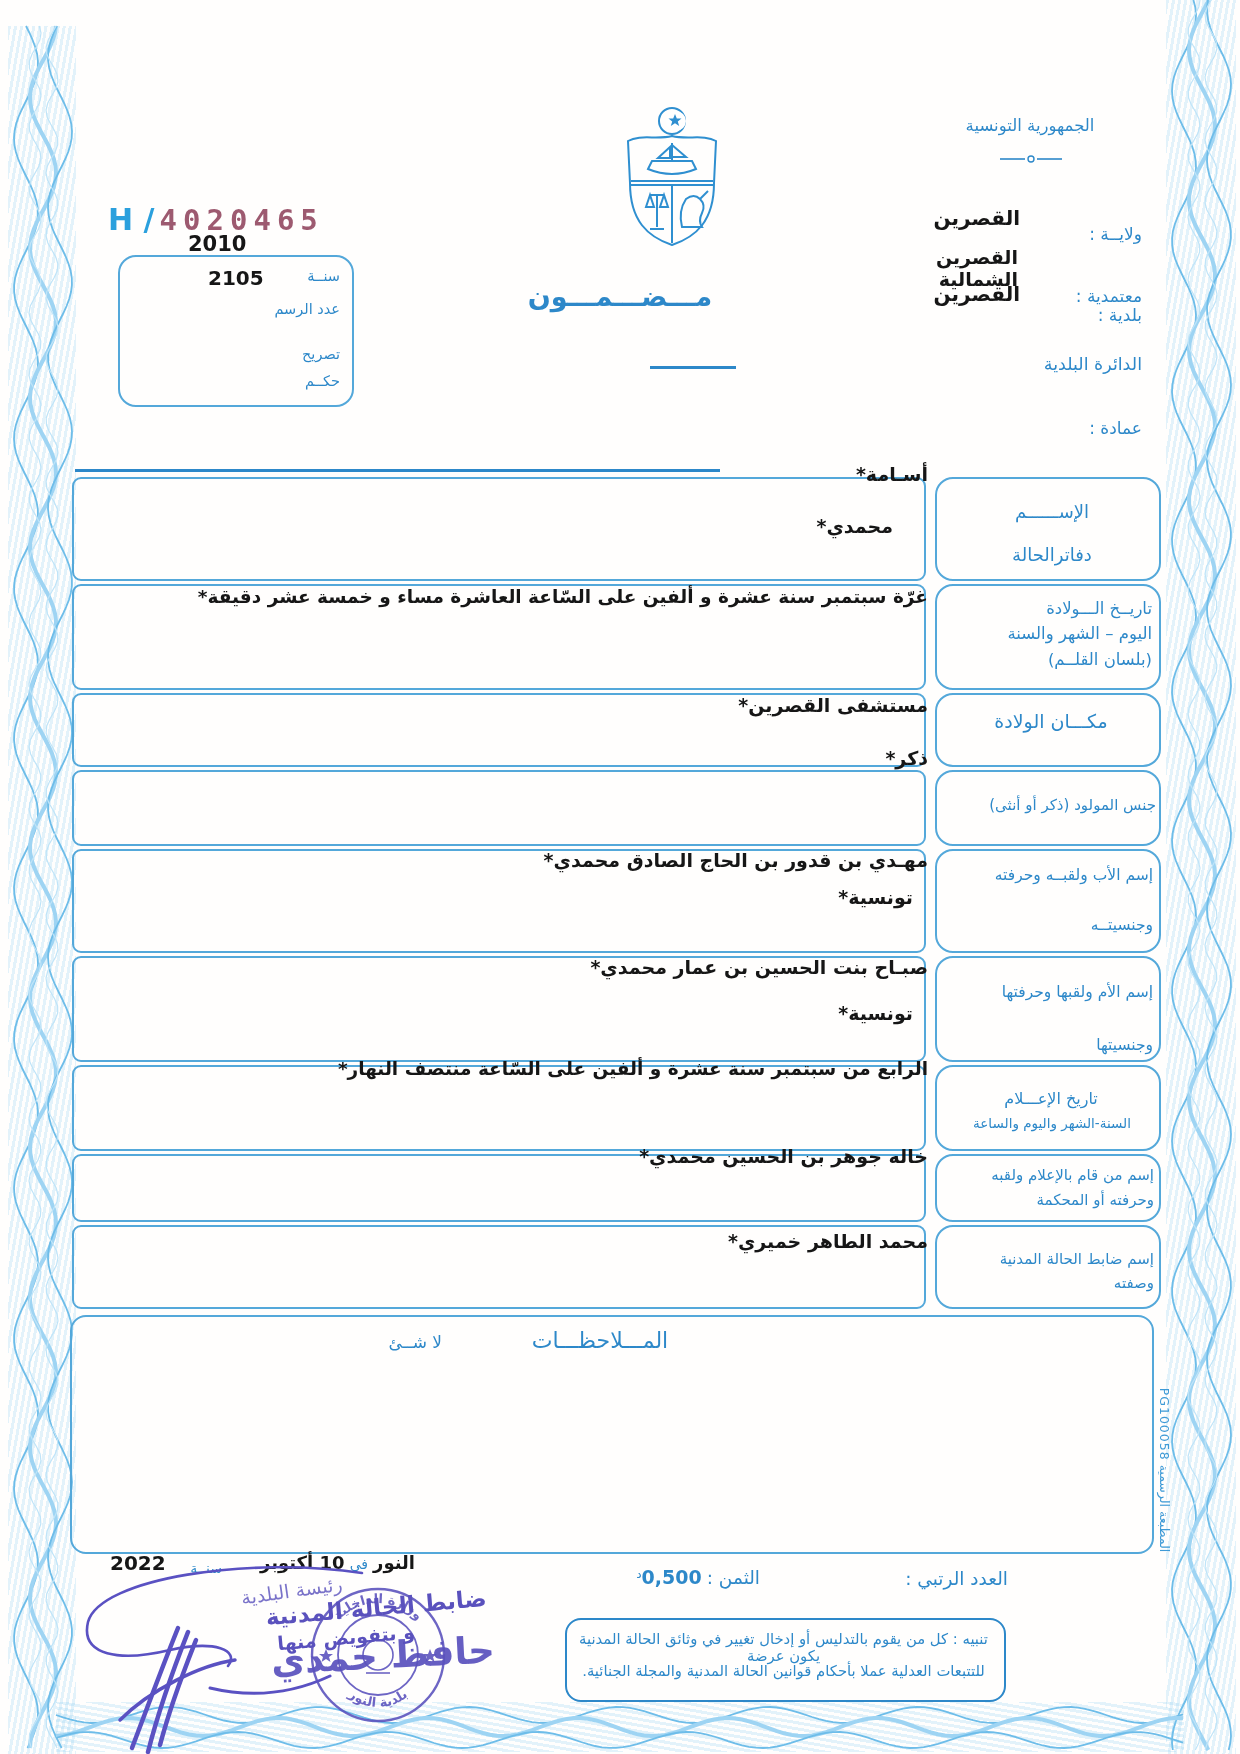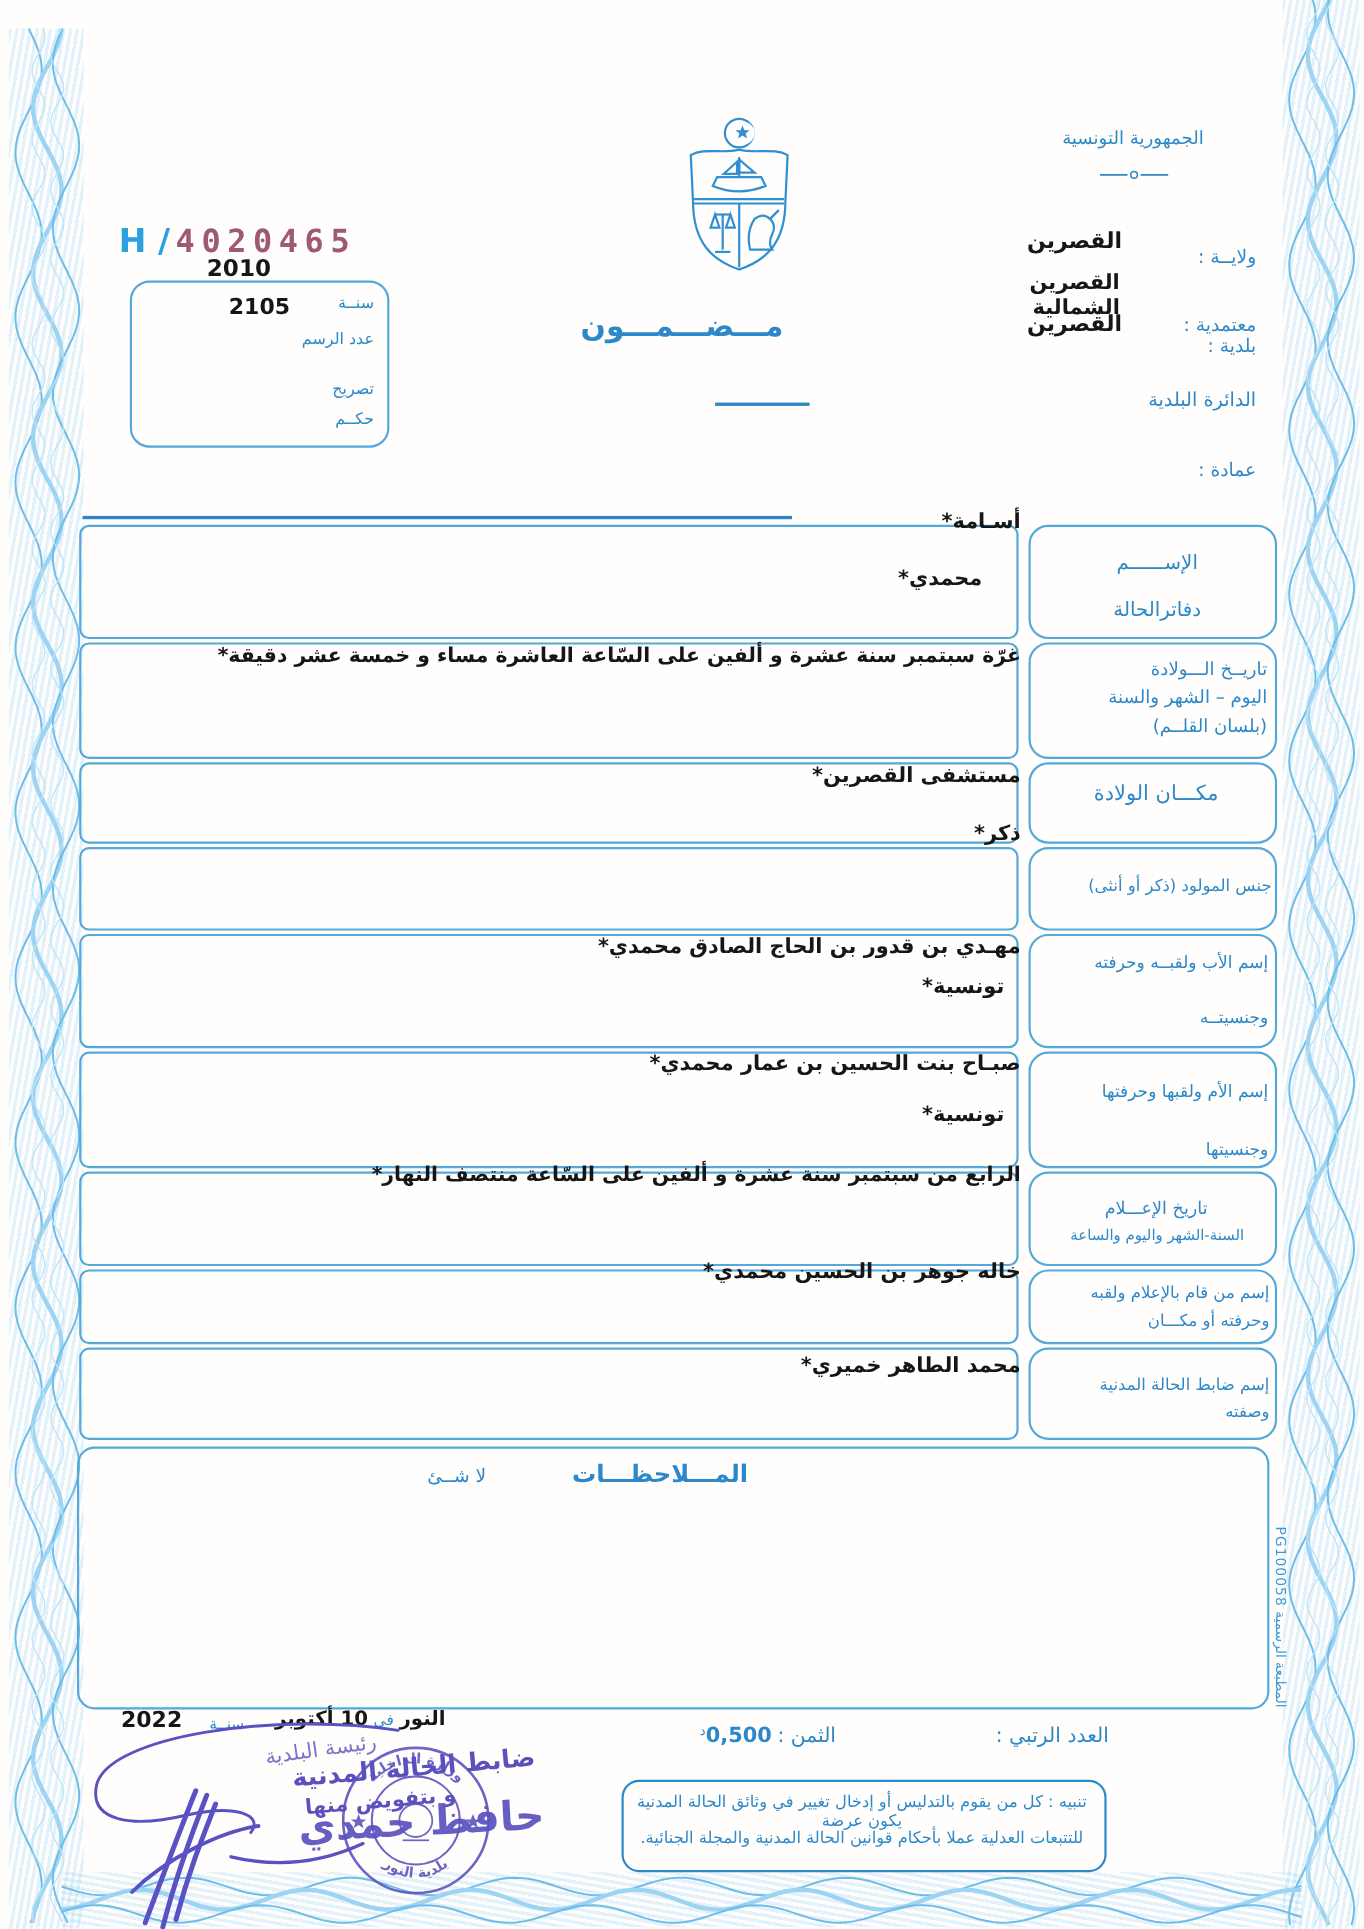--- a/index.html
+++ b/index.html
@@ -146,21 +146,21 @@
   <div class="abs blue rtl lline" style="left:945px;top:864px;width:202px;font-size:15.5px;">إسم الأب ولقبــه وحرفته</div>
   <div class="abs blue rtl lline" style="left:945px;top:914px;width:202px;font-size:15.5px;">وجنسيتــه</div>
 
   <div class="abs blue rtl lline" style="left:945px;top:981px;width:202px;font-size:15.5px;">إسم الأم ولقبها وحرفتها</div>
   <div class="abs blue rtl lline" style="left:945px;top:1034px;width:202px;font-size:15.5px;">وجنسيتها</div>
 
   <div class="abs blue rtl lline ctr" style="left:945px;top:1088px;width:200px;font-size:16px;">تاريخ الإعـــلام</div>
   <div class="abs blue rtl lline ctr" style="left:942px;top:1112px;width:208px;font-size:13.5px;">السنة-الشهر واليوم والساعة</div>
 
   <div class="abs blue rtl lline" style="left:942px;top:1164px;width:206px;font-size:15px;">إسم من قام بالإعلام ولقبه</div>
-  <div class="abs blue rtl lline" style="left:942px;top:1189px;width:206px;font-size:15px;">وحرفته أو مكـــان</div>
+  <div class="abs blue rtl lline" style="left:942px;top:1189px;width:206px;font-size:15px;">وحرفته أو المحكمة</div>
 
   <div class="abs blue rtl lline" style="left:942px;top:1248px;width:206px;font-size:15px;">إسم ضابط الحالة المدنية</div>
   <div class="abs blue rtl lline" style="left:942px;top:1272px;width:206px;font-size:15px;">وصفته</div>
 
   <div class="abs val rtl vline" style="left:75px;top:462px;width:845px;">أسـامة*</div>
   <div class="abs val rtl vline" style="left:75px;top:514px;width:810px;">محمدي*</div>
 
   <div class="abs val rtl vline" style="left:75px;top:585px;width:845px;font-size:18.5px;">غرّة سبتمبر سنة عشرة و ألفين على السّاعة العاشرة مساء و خمسة عشر دقيقة*</div>
 
   <div class="abs val rtl vline" style="left:75px;top:693px;width:845px;">مستشفى القصرين*</div>
@@ -173,39 +173,39 @@
   <div class="abs val rtl vline" style="left:75px;top:955px;width:845px;">صبـاح بنت الحسين بن عمار محمدي*</div>
   <div class="abs val rtl vline" style="left:75px;top:1001px;width:830px;">تونسية*</div>
 
   <div class="abs val rtl vline" style="left:75px;top:1057px;width:845px;font-size:18.5px;">الرابع من سبتمبر سنة عشرة و ألفين على السّاعة منتصف النهار*</div>
 
   <div class="abs val rtl vline" style="left:75px;top:1144px;width:845px;">خاله جوهر بن الحسين محمدي*</div>
 
   <div class="abs val rtl vline" style="left:75px;top:1229px;width:845px;">محمد الطاهر خميري*</div>
 
   <div class="abs" style="left:70px;top:1315px;width:1080px;height:235px;border:2px solid #54a8da;border-radius:16px;"></div>
-  <div class="abs blue rtl ctr" style="left:500px;top:1328px;width:200px;font-size:22px;font-weight:bold;">المـــلاحظـــات</div>
+  <div class="abs blue rtl ctr" style="left:500px;top:1328px;width:200px;font-size:22px;font-weight:normal;">المـــلاحظـــات</div>
   <div class="abs blue rtl" style="left:352px;top:1332px;width:90px;font-size:17px;text-align:right;">لا شــئ</div>
 
   <div class="abs rtl" style="left:1064px;top:1462px;width:200px;height:16px;transform:rotate(90deg);font-size:12.5px;color:#3e9ad6;white-space:nowrap;text-align:center;">
     <span>المطبعة الرسمية</span>
     <span style="letter-spacing:1px;">PG100058</span>
   </div>
 
   <div class="abs blue rtl" style="left:878px;top:1568px;width:130px;font-size:18.5px;text-align:right;">العدد الرتبي :</div>
   <div class="abs rtl" style="left:575px;top:1566px;width:185px;text-align:right;">
     <span class="blue" style="font-size:18.5px;">الثمن :</span>
     <span class="blue" style="font-size:19px;font-weight:bold;">0,500</span><sup class="blue" style="font-size:12px;">د</sup>
   </div>
 
   <div class="abs notice" style="left:565px;top:1618px;width:437px;height:80px;"></div>
   <div class="abs blue rtl ctr" style="left:575px;top:1630px;width:417px;font-size:14.8px;">تنبيه : كل من يقوم بالتدليس أو إدخال تغيير في وثائق الحالة المدنية يكون عرضة</div>
   <div class="abs blue rtl ctr" style="left:575px;top:1662px;width:417px;font-size:14.8px;">للتتبعات العدلية عملا بأحكام قوانين الحالة المدنية والمجلة الجنائية.</div>
 
-  <div class="abs rtl" style="left:250px;top:1552px;width:175px;text-align:left;white-space:nowrap;">
+  <div class="abs rtl" style="left:250px;top:1552px;width:175px;text-align:center;white-space:nowrap;">
     <span class="val" style="font-size:18px;">النور</span>
     <span class="blue" style="font-size:14px;">في</span>
     <span class="val" style="font-size:18px;">10 أكتوبر</span>
   </div>
   <div class="abs blue rtl" style="left:172px;top:1560px;width:50px;font-size:14px;text-align:right;">سنــة</div>
   <div class="abs val" style="left:110px;top:1551px;font-size:20px;">2022</div>
 
   <div class="abs" style="left:306px;top:1583px;width:144px;height:144px;opacity:.88;">
     <svg width="144" height="144" viewBox="0 0 144 144">
       <defs>

